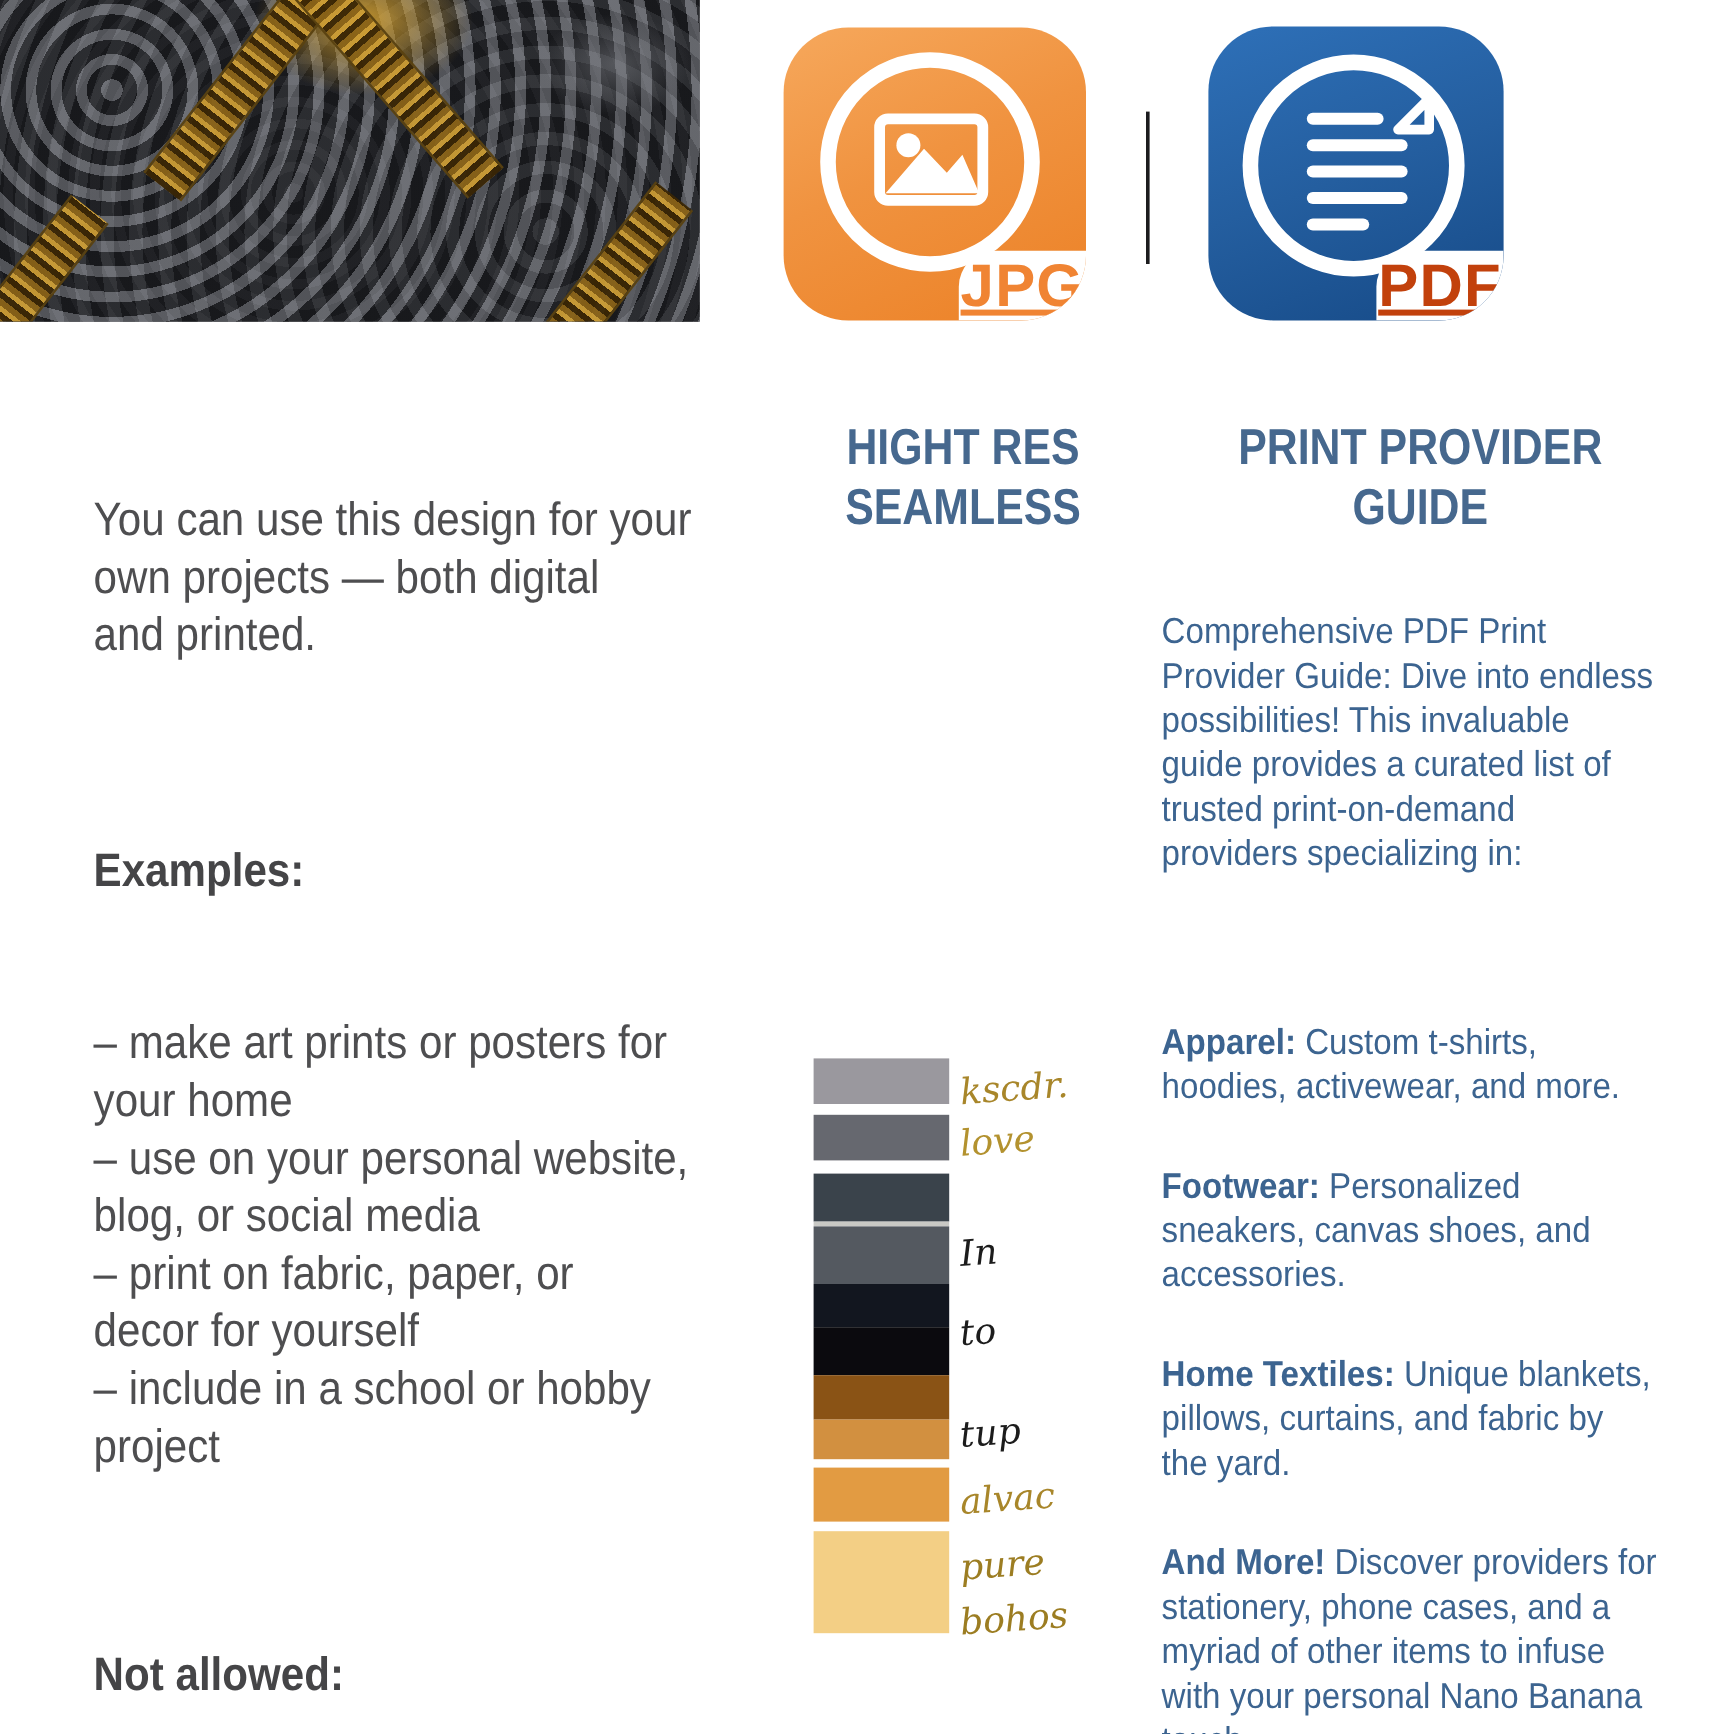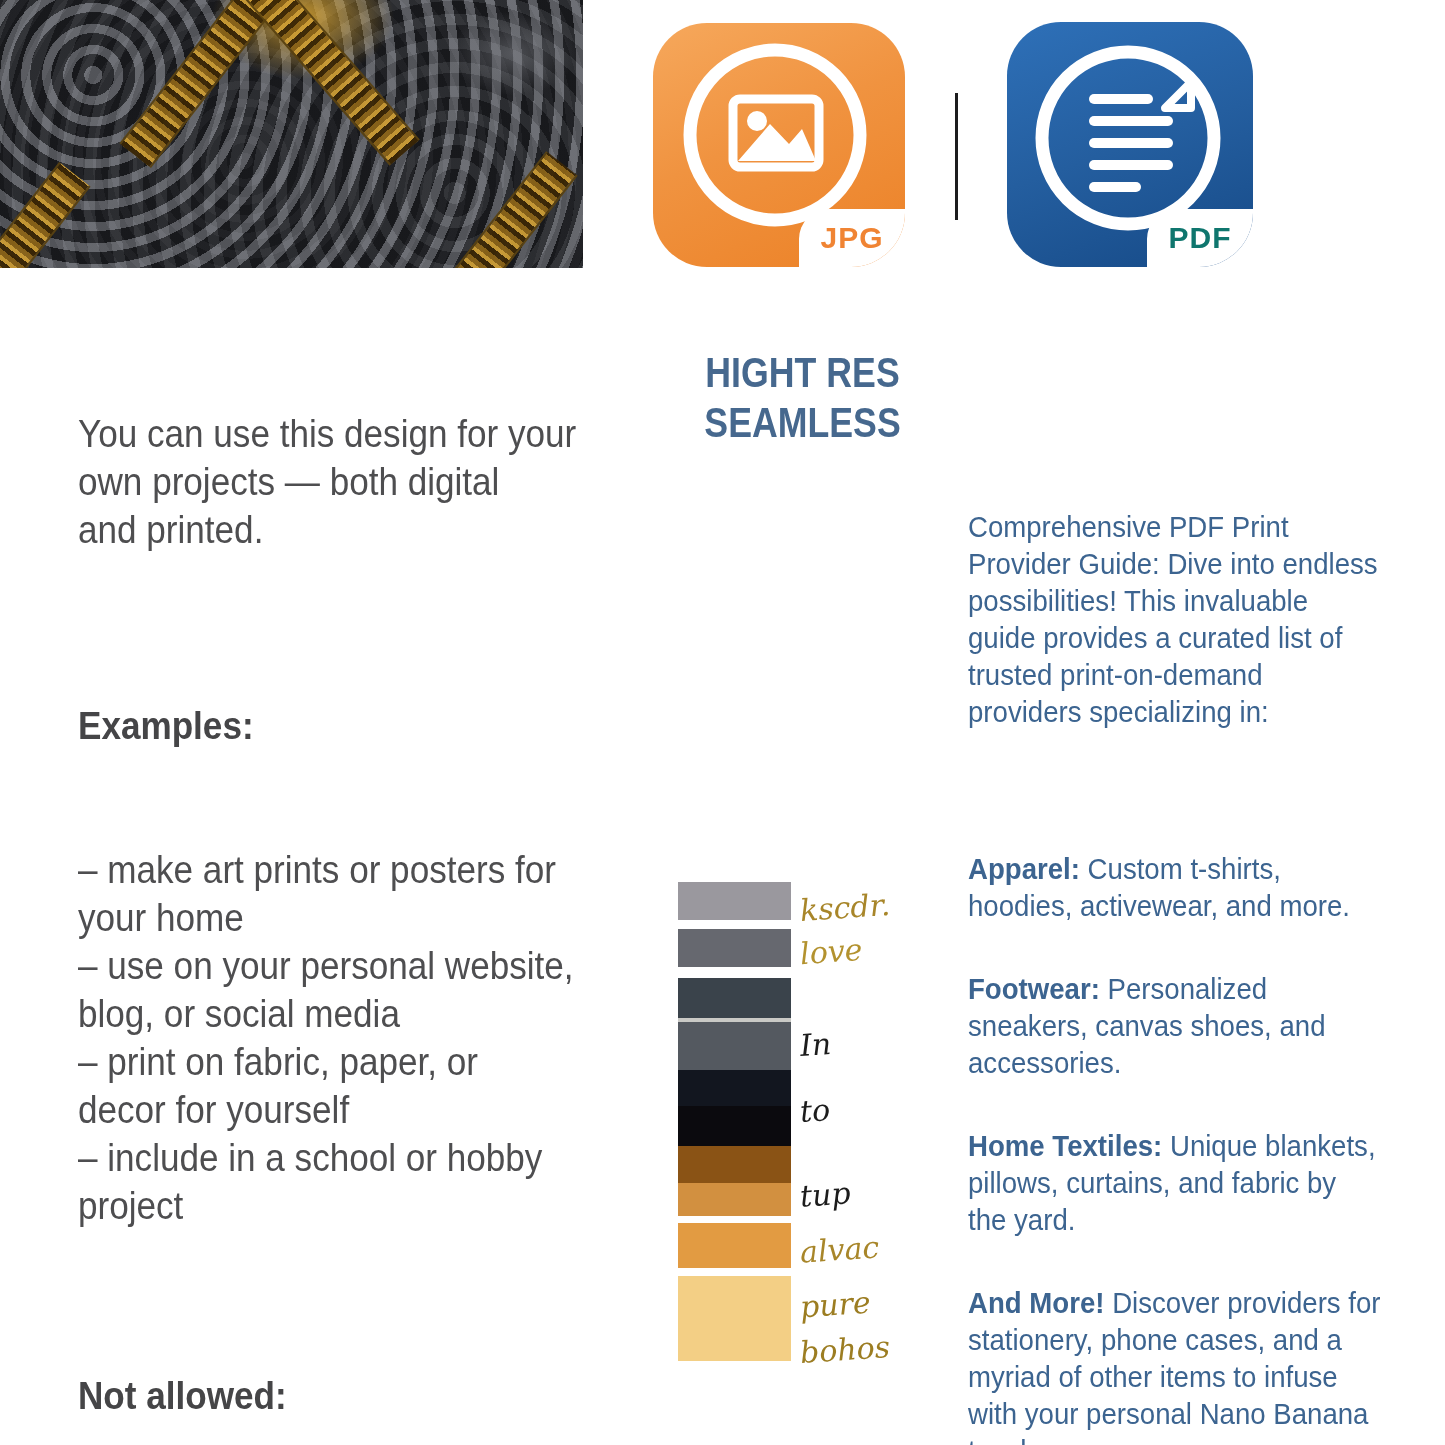--- a/index.html
+++ b/index.html
@@ -35,23 +35,23 @@
 
   
   .file-icon{position:absolute;overflow:hidden;}
   .jpg-icon{left:653px;top:23px;width:252px;height:244px;border-radius:54px;
       background:linear-gradient(155deg,#f6a85c 0%,#f09340 45%,#ec8126 100%);}
   .pdf-icon{left:1007px;top:22px;width:246px;height:245px;border-radius:54px;
       background:linear-gradient(160deg,#2e70b8 0%,#245e9f 50%,#164a87 100%);}
   .file-icon svg{position:absolute;left:0;top:0;}
   .notch{position:absolute;right:0;bottom:0;width:106px;height:58px;background:#ffffff;
       border-top-left-radius:30px;display:flex;align-items:center;justify-content:center;
-      font-weight:bold;font-size:30px;letter-spacing:1px;}
+      font-weight:bold;font-size:50px;letter-spacing:1px;text-decoration:underline;}
   .jpg-icon .notch{color:#f08433;}
-  .pdf-icon .notch{color:#0f766e;}
+  .pdf-icon .notch{color:#c2410c;}
 
   .divider{position:absolute;left:955px;top:93px;width:3px;height:127px;background:#1c1c1e;}
 
   
   .icon-heading{position:absolute;top:298px;text-align:center;color:#46688e;font-weight:bold;
       font-size:42px;line-height:50px;white-space:pre;}
   .icon-heading .cond{display:inline-block;transform:scaleX(.85);transform-origin:center top;}
   .jpg-heading{left:640px;width:270px;}
   .pdf-heading{left:958px;width:345px;}
 
@@ -120,20 +120,24 @@
       <rect x="82" y="160" width="52" height="10" rx="5" fill="#ffffff"></rect>
       <path d="M 158 86 L 184 60 L 184 86 Z" fill="none" stroke="#ffffff" stroke-width="8" stroke-linejoin="round"></path>
     </svg>
     <div class="notch">PDF</div>
   </div>
 
   <div class="icon-heading jpg-heading">
     <span class="cond">HIGHT RES
 SEAMLESS</span>
   </div>
+  <div class="icon-heading pdf-heading">
+    <span class="cond">PRINT PROVIDER
+GUIDE</span>
+  </div>
 
   <div class="right-col">
     <p>Comprehensive PDF Print
 Provider Guide: Dive into endless
 possibilities! This invaluable
 guide provides a curated list of
 trusted print-on-demand
 providers specializing in:</p>
     <div><p><b>Apparel:</b><span> Custom t-shirts,
 hoodies, activewear, and more.</span></p><p><b>Footwear:</b><span> Personalized

